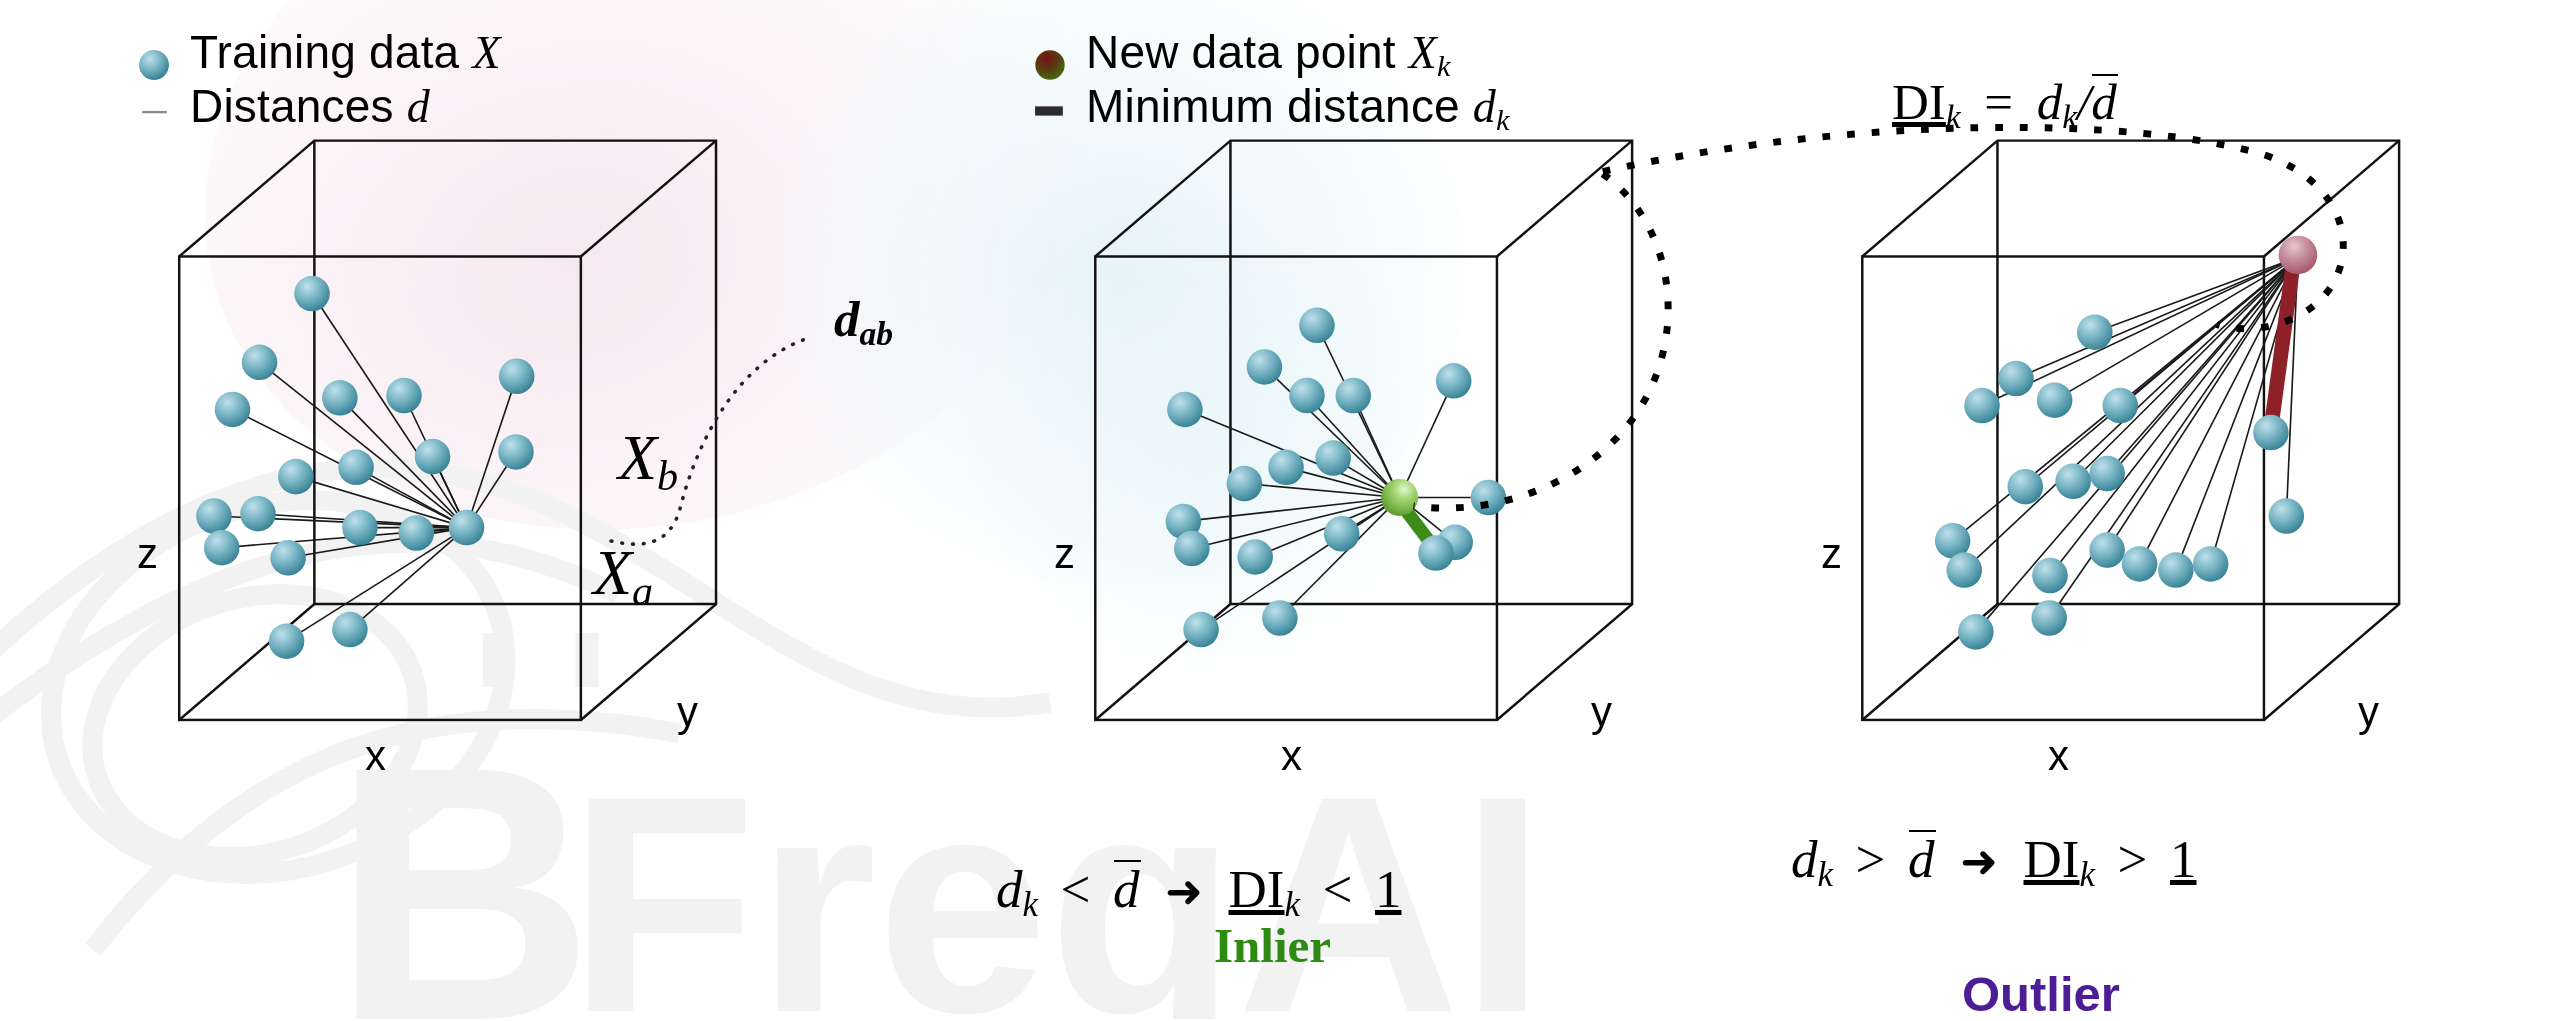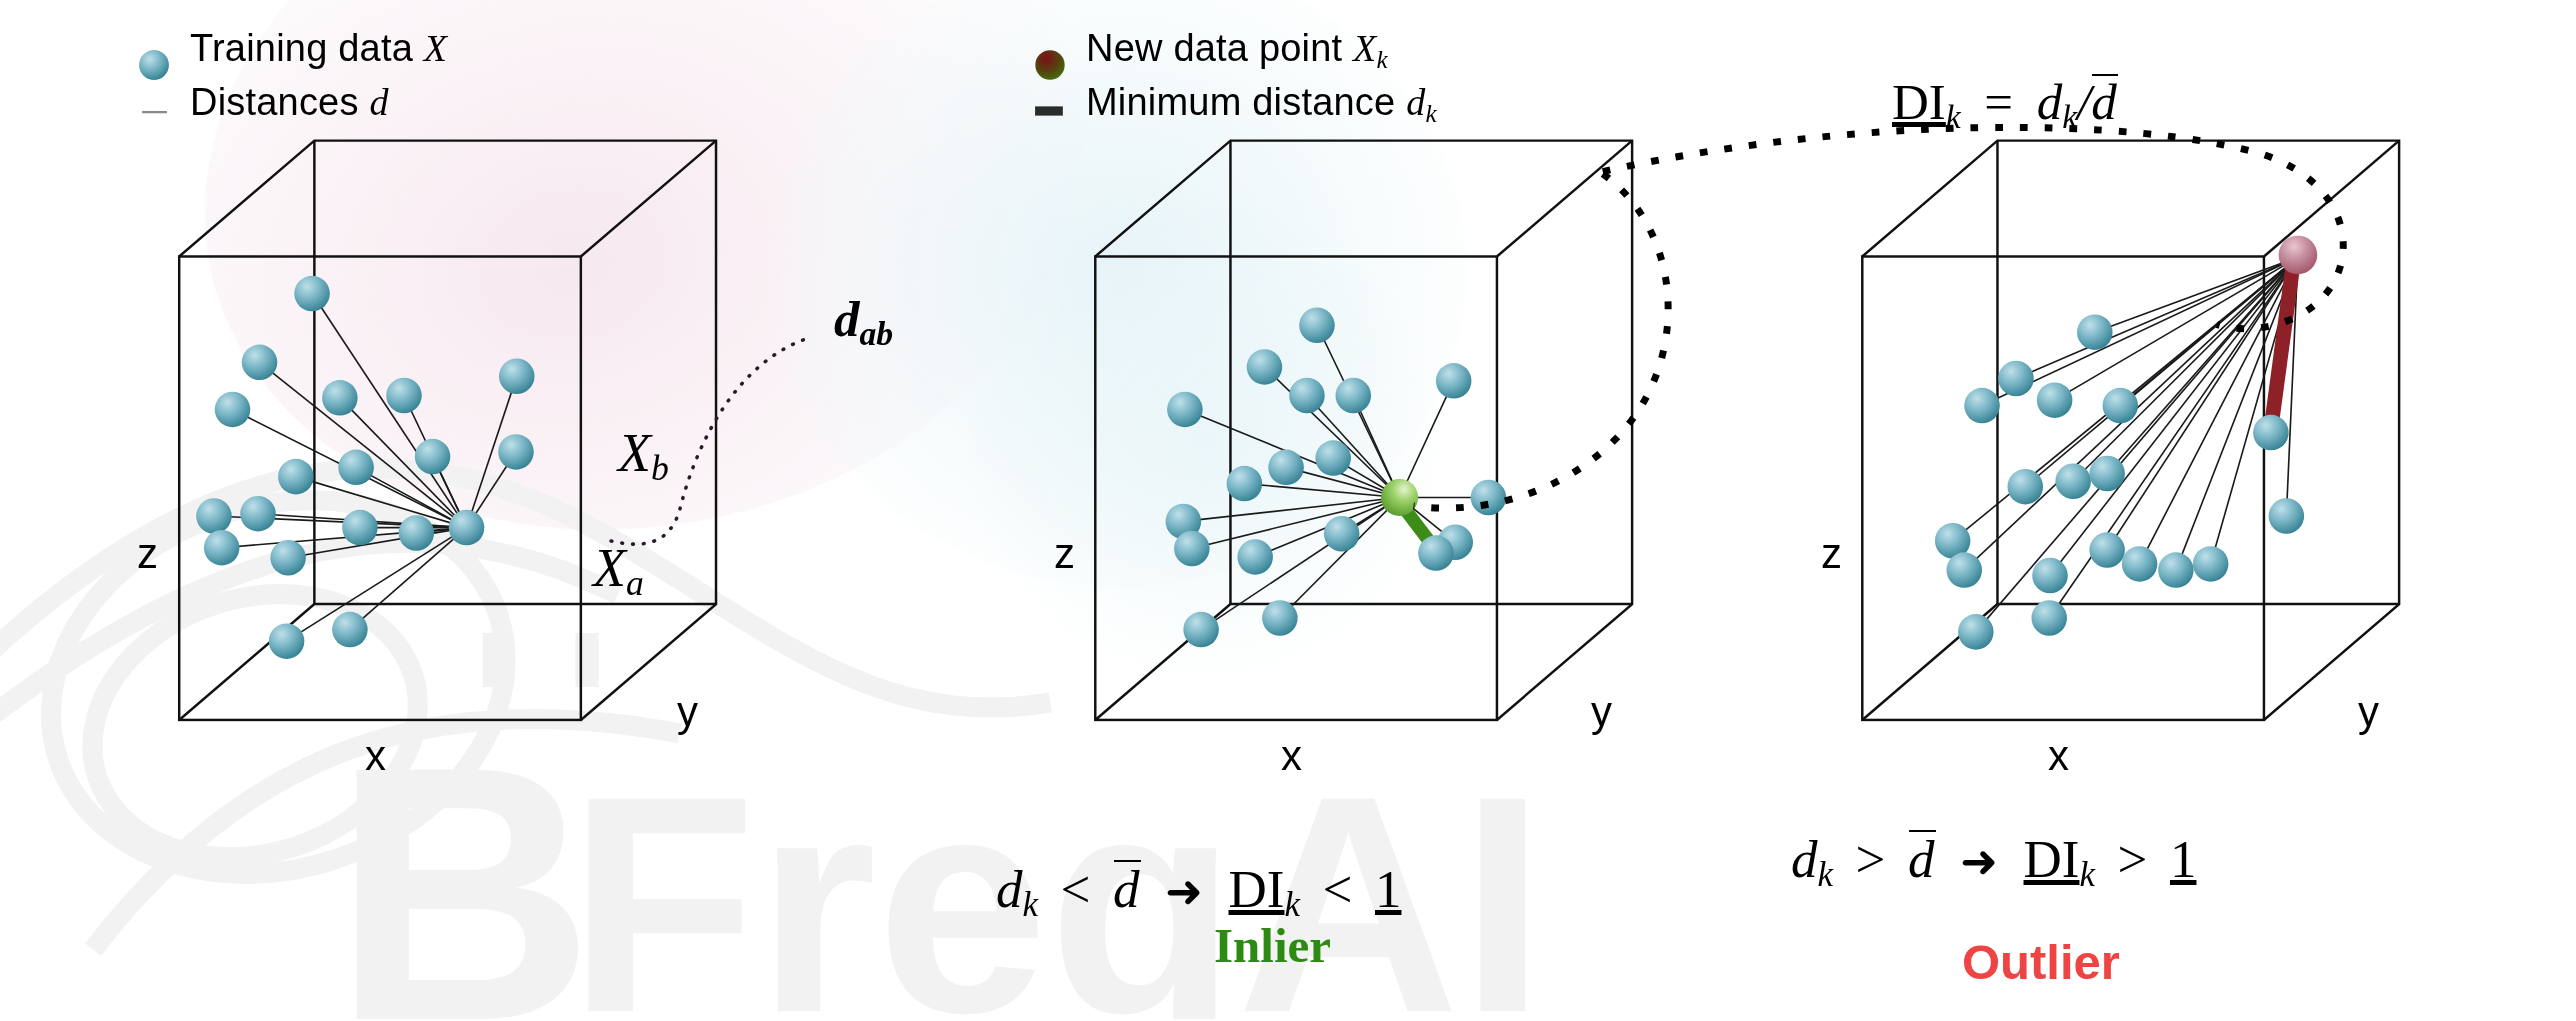--- a/index.html
+++ b/index.html
@@ -28,32 +28,32 @@
   .watermark{position:absolute;z-index:1;pointer-events:none;opacity:1;}
   .wm-svg{display:block;}
 
   .stage{position:absolute;inset:0;z-index:3;}
   .stage svg{position:absolute;left:0;top:0;}
 
   
   .txt{position:absolute;z-index:5;white-space:nowrap;color:#000;}
   .legend-label{
     font-family:"Liberation Sans", sans-serif;
-    font-size:38px;line-height:1;letter-spacing:0.2px;text-align:right;
+    font-size:46px;line-height:1;letter-spacing:0.2px;text-align:right;
   }
   .mathit{font-family:"Liberation Serif", serif;font-style:italic;}
   .mathrm{font-family:"Liberation Serif", serif;font-style:normal;text-decoration:underline;}
   .sub{font-size:.66em;vertical-align:-0.26em;font-family:"Liberation Serif", serif;font-style:italic;}
   .ovl{position:relative;display:inline-block;}
   .ovl::after{
     content:"";position:absolute;left:4%;right:-4%;top:-0.06em;height:2.3px;background:#000;
   }
   .formula{font-family:"Liberation Serif", serif;font-size:51px;line-height:1;}
   .axis-label{font-family:"Liberation Sans", sans-serif;font-size:42px;line-height:1;}
-  .pt-label{font-family:"Liberation Serif", serif;font-style:italic;font-size:54px;line-height:1;}
+  .pt-label{font-family:"Liberation Serif", serif;font-style:italic;font-size:64px;line-height:1;}
   .dist-label{font-family:"Liberation Serif", serif;font-style:italic;font-size:51px;line-height:1;}
   .caption{font-family:"Liberation Serif", serif;font-size:53px;line-height:1;}
   .verdict{
     font-family:"Liberation Sans", sans-serif;font-weight:bold;font-size:49px;line-height:1;
   }
   .arrow-gly{font-family:"DejaVu Sans", sans-serif;font-size:45px;}
 </style>
 </head>
 <body>
 
@@ -377,14 +377,14 @@
 
 <div class="txt caption" style="left:1747px;top:833px;margin-left:44px;">
   <span class="mathit">d</span><span class="sub">k</span>
   <span style="padding:0 9.3px;">&gt;</span>
   <span class="mathit ovl">d</span>
   <span class="arrow-gly" style="padding:0 12.4px;">➜</span>
   <span class="mathrm">DI</span><span class="sub">k</span>
   <span style="padding:0 9.3px;">&gt;</span>
   <span class="mathrm">1</span>
 </div>
-<div class="txt verdict" style="left:1962px;top:938px;color:#ef4444;">Outlier</div>
+<div class="txt verdict" style="left:1962px;top:970px;color:#4c1d95;">Outlier</div>
 
 
 </body></html>

